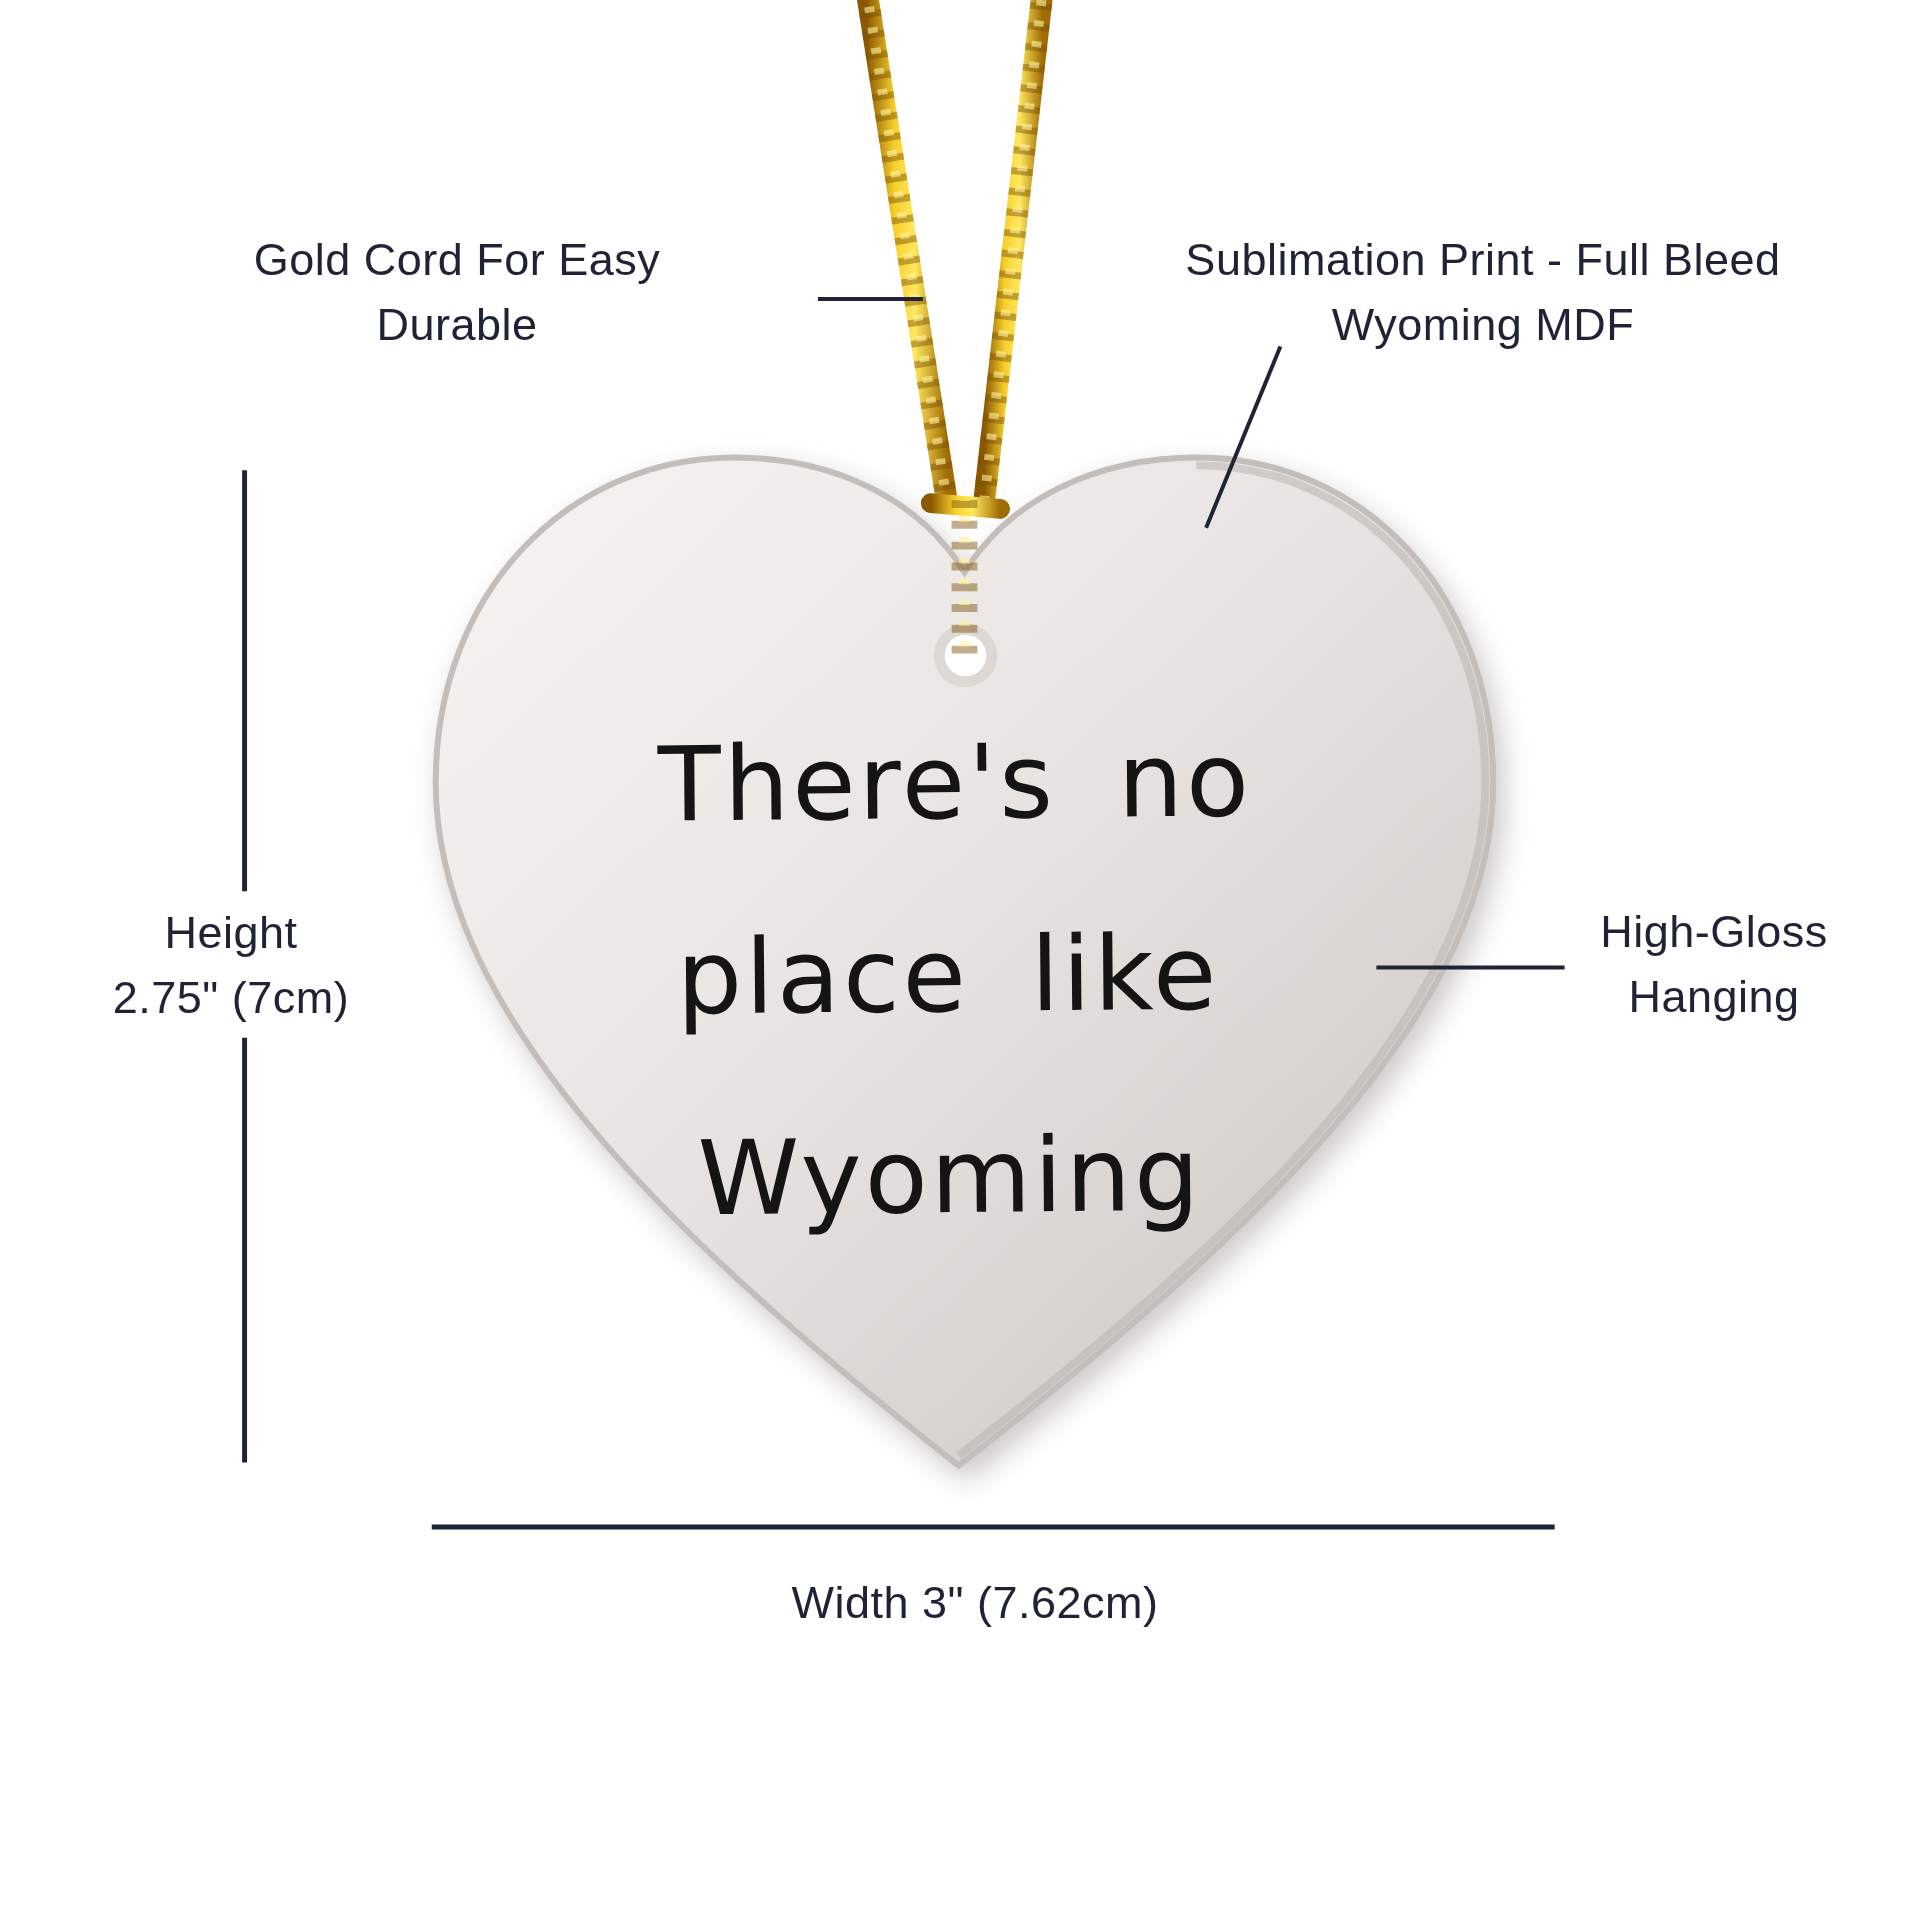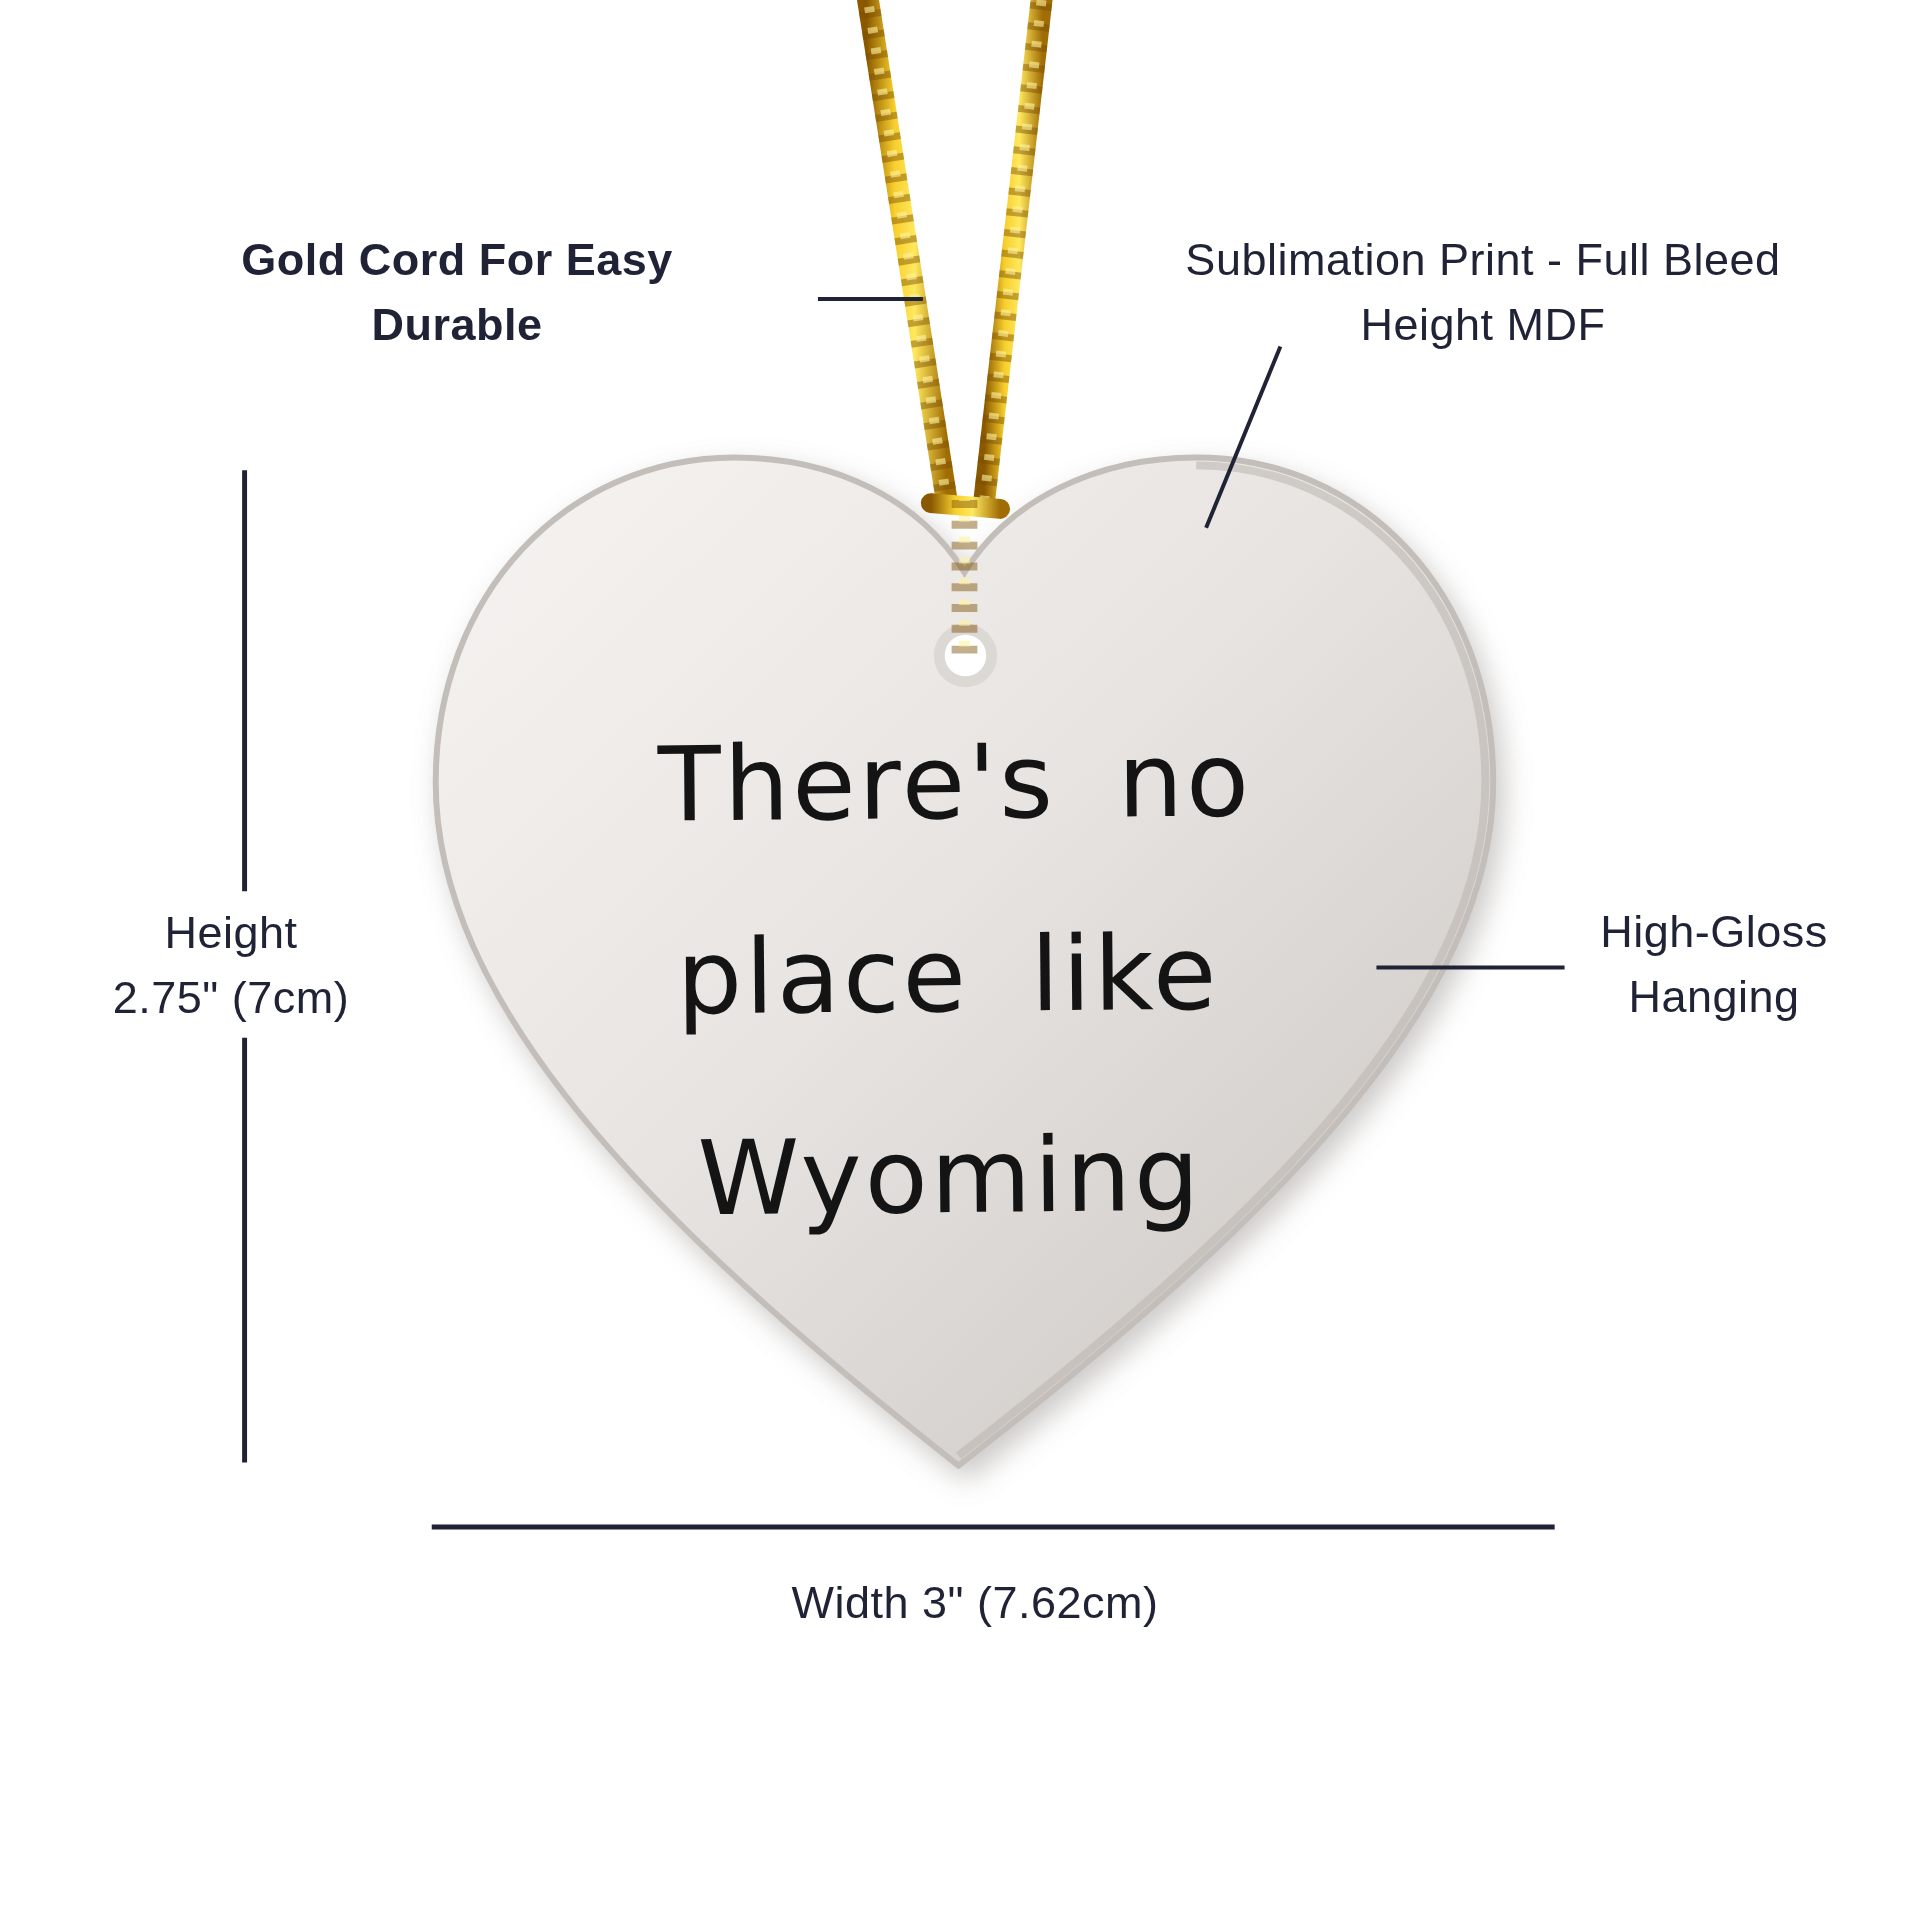--- a/index.html
+++ b/index.html
@@ -91,28 +91,28 @@
     </g>
 
     <line x1="247" y1="475" x2="247" y2="900" stroke="#1f2335" stroke-width="5"></line>
     <line x1="247" y1="1048" x2="247" y2="1477" stroke="#1f2335" stroke-width="5"></line>
     <line x1="436" y1="1542" x2="1570" y2="1542" stroke="#1f2335" stroke-width="5"></line>
     <line x1="826" y1="302" x2="932" y2="302" stroke="#1f2335" stroke-width="4"></line>
     <line x1="1293" y1="350" x2="1218" y2="533" stroke="#1f2335" stroke-width="4"></line>
     <line x1="1390" y1="977" x2="1580" y2="977" stroke="#1f2335" stroke-width="4"></line>
   </svg>
 
-  <div class="label" style="left:457px;top:292px;font-weight:bold;">
+  <div class="label" style="left:457px;top:292px;">
     <div>Gold Cord For Easy</div>
     <div>Durable</div>
   </div>
 
   <div class="label" style="left:1483px;top:292px;">
     <div>Sublimation Print - Full Bleed</div>
-    <div>Height MDF</div>
+    <div>Wyoming MDF</div>
   </div>
 
   <div class="label" style="left:231px;top:965px;">
     <div>Height</div>
     <div>2.75" (7cm)</div>
   </div>
 
   <div class="label" style="left:1714px;top:964px;">
     <div>High-Gloss</div>
     <div>Hanging</div>

